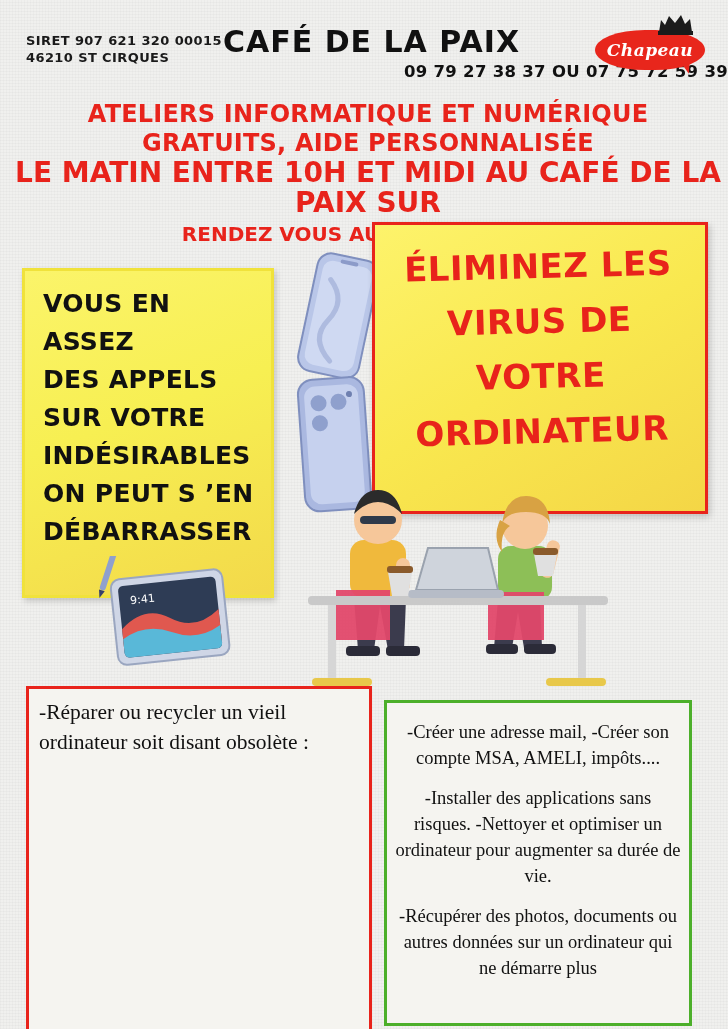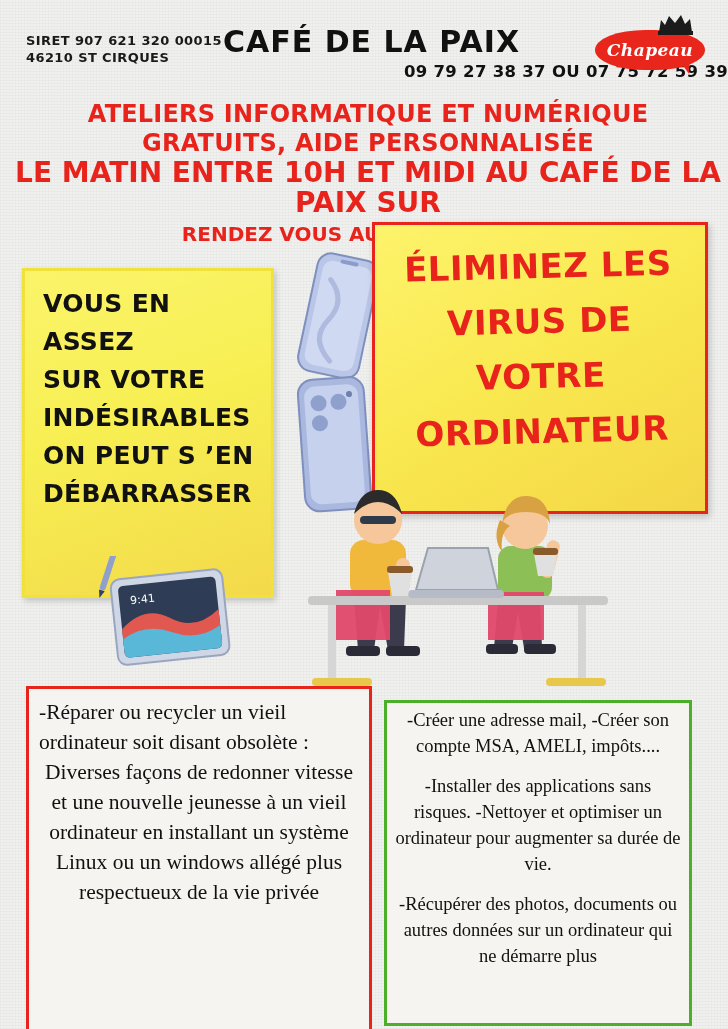--- a/index.html
+++ b/index.html
@@ -215,21 +215,21 @@
   }
   .box-right {
     position: absolute;
     left: 384px;
     top: 700px;
     width: 308px;
     height: 326px;
     background: #f5f4f0;
     border: 3px solid #4caf2a;
     box-sizing: border-box;
-    padding: 4px 8px;
+    padding: 16px 8px;
   }
   .box-right .txt {
     font-family: "Liberation Serif", serif;
     font-size: 18.5px;
     line-height: 26px;
     color: #111;
     text-align: center;
   }
   .box-right .para {
     margin-bottom: 14px;
@@ -284,20 +284,21 @@
   <div class="headline">
     <div class="l1">ATELIERS INFORMATIQUE ET NUMÉRIQUE</div>
     <div class="l2">GRATUITS, AIDE PERSONNALISÉE</div>
     <div class="l3">Le matin entre 10H et midi au café de la paix  SUR</div>
     <div class="l4">RENDEZ VOUS AU 06 01 75 85 32</div>
   </div>
 
   <div class="yellow-box">
     <div class="txt">
       <div>VOUS EN ASSEZ</div>
+      <div>DES APPELS</div>
       <div>SUR VOTRE</div>
       <div>INDÉSIRABLES</div>
       <div>ON PEUT S ’EN</div>
       <div>DÉBARRASSER</div>
     </div>
   </div>
 
   <svg class="phones" viewBox="0 0 120 270">
     <g transform="rotate(12 60 70)">
       <rect x="28" y="4" width="62" height="120" rx="14" fill="#b9c6e8" stroke="#7f8fbe" stroke-width="2"></rect>
@@ -382,21 +383,20 @@
     </g>
     <g>
       <path d="M246 74 l4 22 h15 l4 -22 z" fill="#e0e0e0"></path>
       <rect x="245" y="68" width="25" height="7" rx="3" fill="#8a5a2b"></rect>
     </g>
   </svg>
 
   <div class="box-left">
     <div class="txt">
       <span class="first">-Réparer ou recycler un vieil ordinateur soit disant obsolète :</span>
-      <span>Diverses façons de redonner vitesse et une nouvelle jeunesse à un vieil ordinateur en installant un système Linux ou un windows allégé plus respectueux de la vie privée</span>
     </div>
   </div>
 
   <div class="box-right">
     <div class="txt">
       <div class="para">-Créer une adresse mail, -Créer son compte MSA, AMELI, impôts....</div>
       <div class="para">-Installer des applications sans risques. -Nettoyer et optimiser un ordinateur pour augmenter sa durée de vie.</div>
       <div class="para">-Récupérer des photos, documents ou autres données sur un ordinateur qui ne démarre plus</div>
     </div>
   </div>

